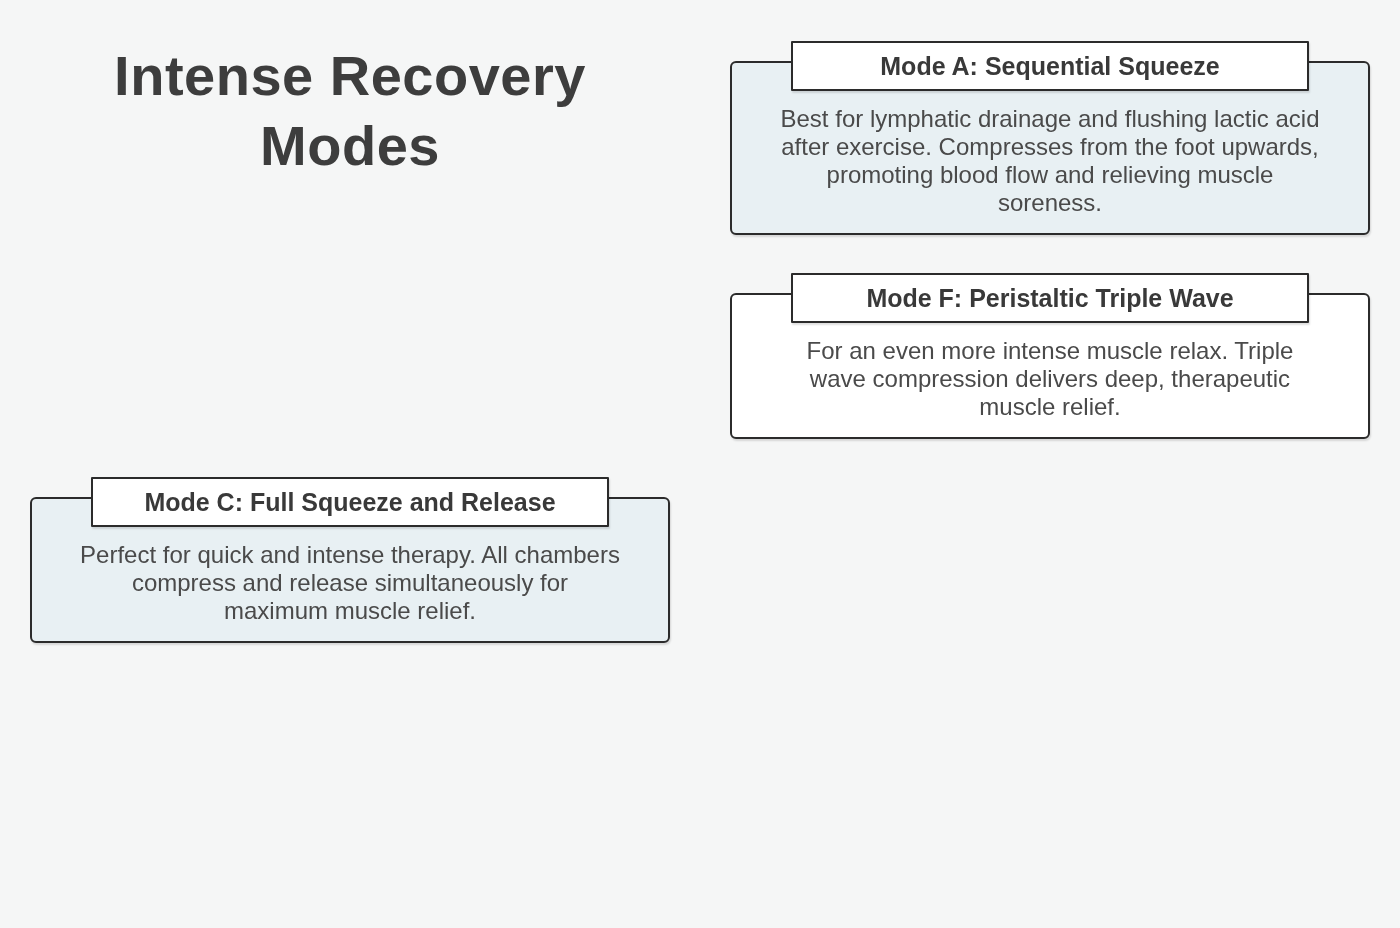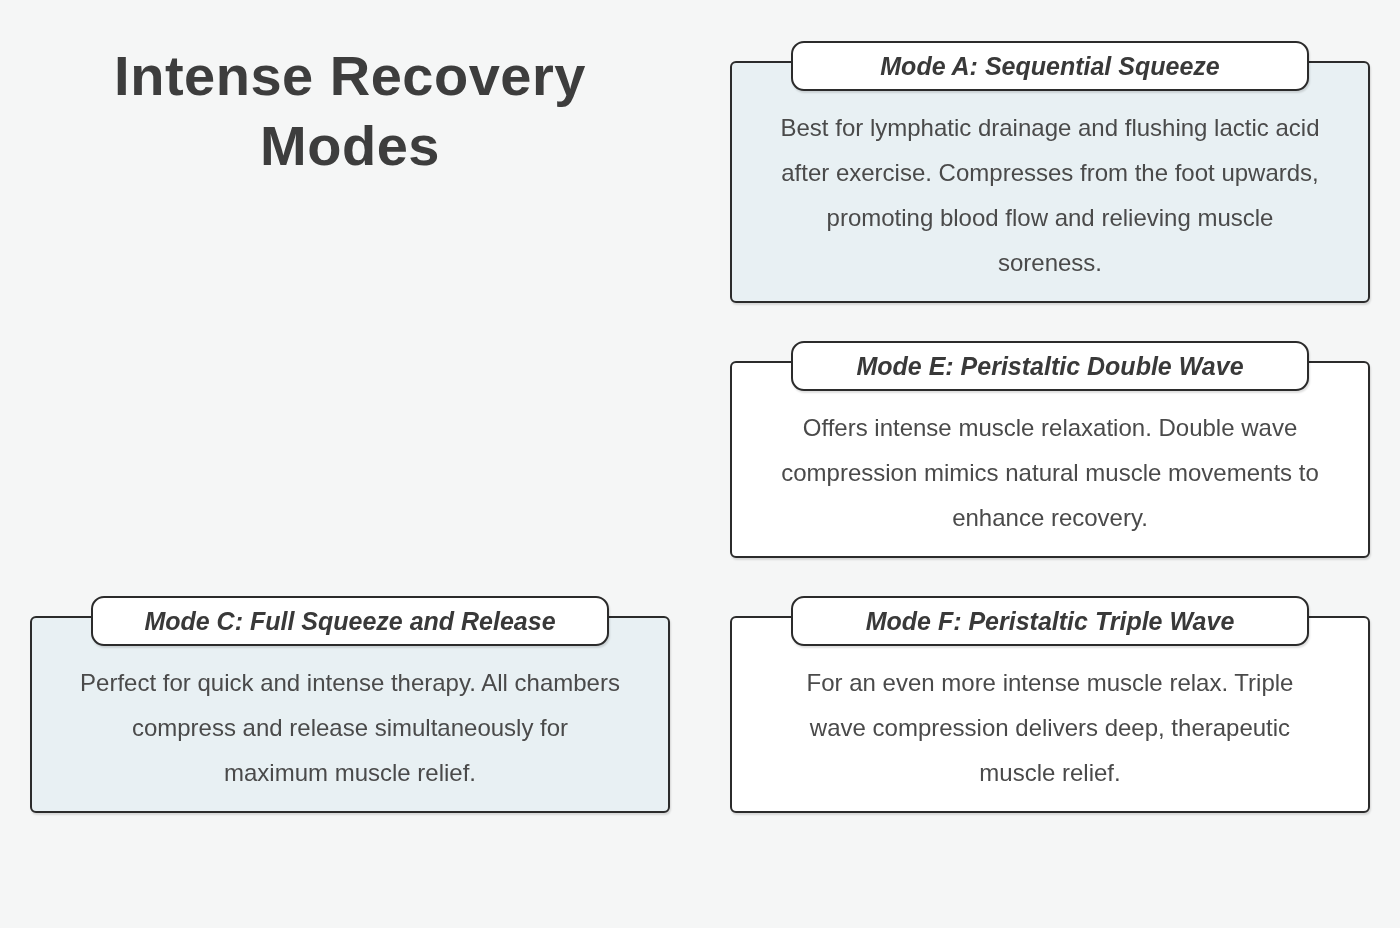--- a/index.html
+++ b/index.html
@@ -38,51 +38,50 @@
   }
   .mode-card-title {
     box-sizing: border-box;
     position: relative;
     z-index: 2;
     width: 81%;
     height: 50px;
     margin: 0 auto;
     background: #ffffff;
     border: 2px solid #2b2b2b;
-    border-radius: 13px;
+    border-radius: 1px;
     box-shadow: 1px 2px 2px rgba(0,0,0,0.13);
     display: flex;
     align-items: center;
     justify-content: center;
     font-size: 25px;
     font-weight: 700;
     color: #393939;
     text-align: center;
     white-space: nowrap;
-    font-style: italic;
   }
   .mode-card-body {
     box-sizing: border-box;
     position: relative;
     z-index: 1;
     margin-top: -30px;
     width: 100%;
     border: 2px solid #2b2b2b;
     border-radius: 6px;
     box-shadow: 1px 2px 2px rgba(0,0,0,0.13);
     padding: 42px 24px 16px 24px;
     text-align: center;
   }
   .col-intense .mode-card-body { background: #e8f0f3; }
   .col-relaxing .mode-card-body { background: #ffffff; }
   .mode-card-body p {
     margin: 0 auto;
     max-width: 540px;
     font-size: 24px;
-    line-height: 45px;
+    line-height: 28px;
     font-weight: 400;
     color: #4a4a4a;
   }
 </style>
 </head>
 <body>
 
 <div class="layout">
 
   <h1 class="column-heading">Intense Recovery Modes</h1>
@@ -91,34 +90,28 @@
     <div class="mode-card-title">Mode A: Sequential Squeeze</div>
     <div class="mode-card-body">
       <p>Best for lymphatic drainage and flushing lactic acid after exercise. Compresses from the foot upwards, promoting blood flow and relieving muscle soreness.</p>
     </div>
   </section>
 
   <section class="mode-card col-relaxing">
   </section>
 
 
+
   <section class="mode-card col-relaxing">
-    <div class="mode-card-title">Mode E: Peristaltic Double Wave</div>
+    <div class="mode-card-title">Mode F: Peristaltic Triple Wave</div>
     <div class="mode-card-body">
-      <p>Offers intense muscle relaxation. Double wave compression mimics natural muscle movements to enhance recovery.</p>
+      <p>For an even more intense muscle relax. Triple wave compression delivers deep, therapeutic muscle relief.</p>
     </div>
   </section>
 
   <section class="mode-card col-intense">
     <div class="mode-card-title">Mode C: Full Squeeze and Release</div>
     <div class="mode-card-body">
       <p>Perfect for quick and intense therapy. All chambers compress and release simultaneously for maximum muscle relief.</p>
     </div>
   </section>
 
-  <section class="mode-card col-relaxing">
-    <div class="mode-card-title">Mode F: Peristaltic Triple Wave</div>
-    <div class="mode-card-body">
-      <p>For an even more intense muscle relax. Triple wave compression delivers deep, therapeutic muscle relief.</p>
-    </div>
-  </section>
-
 </div>
 
 </body></html>

